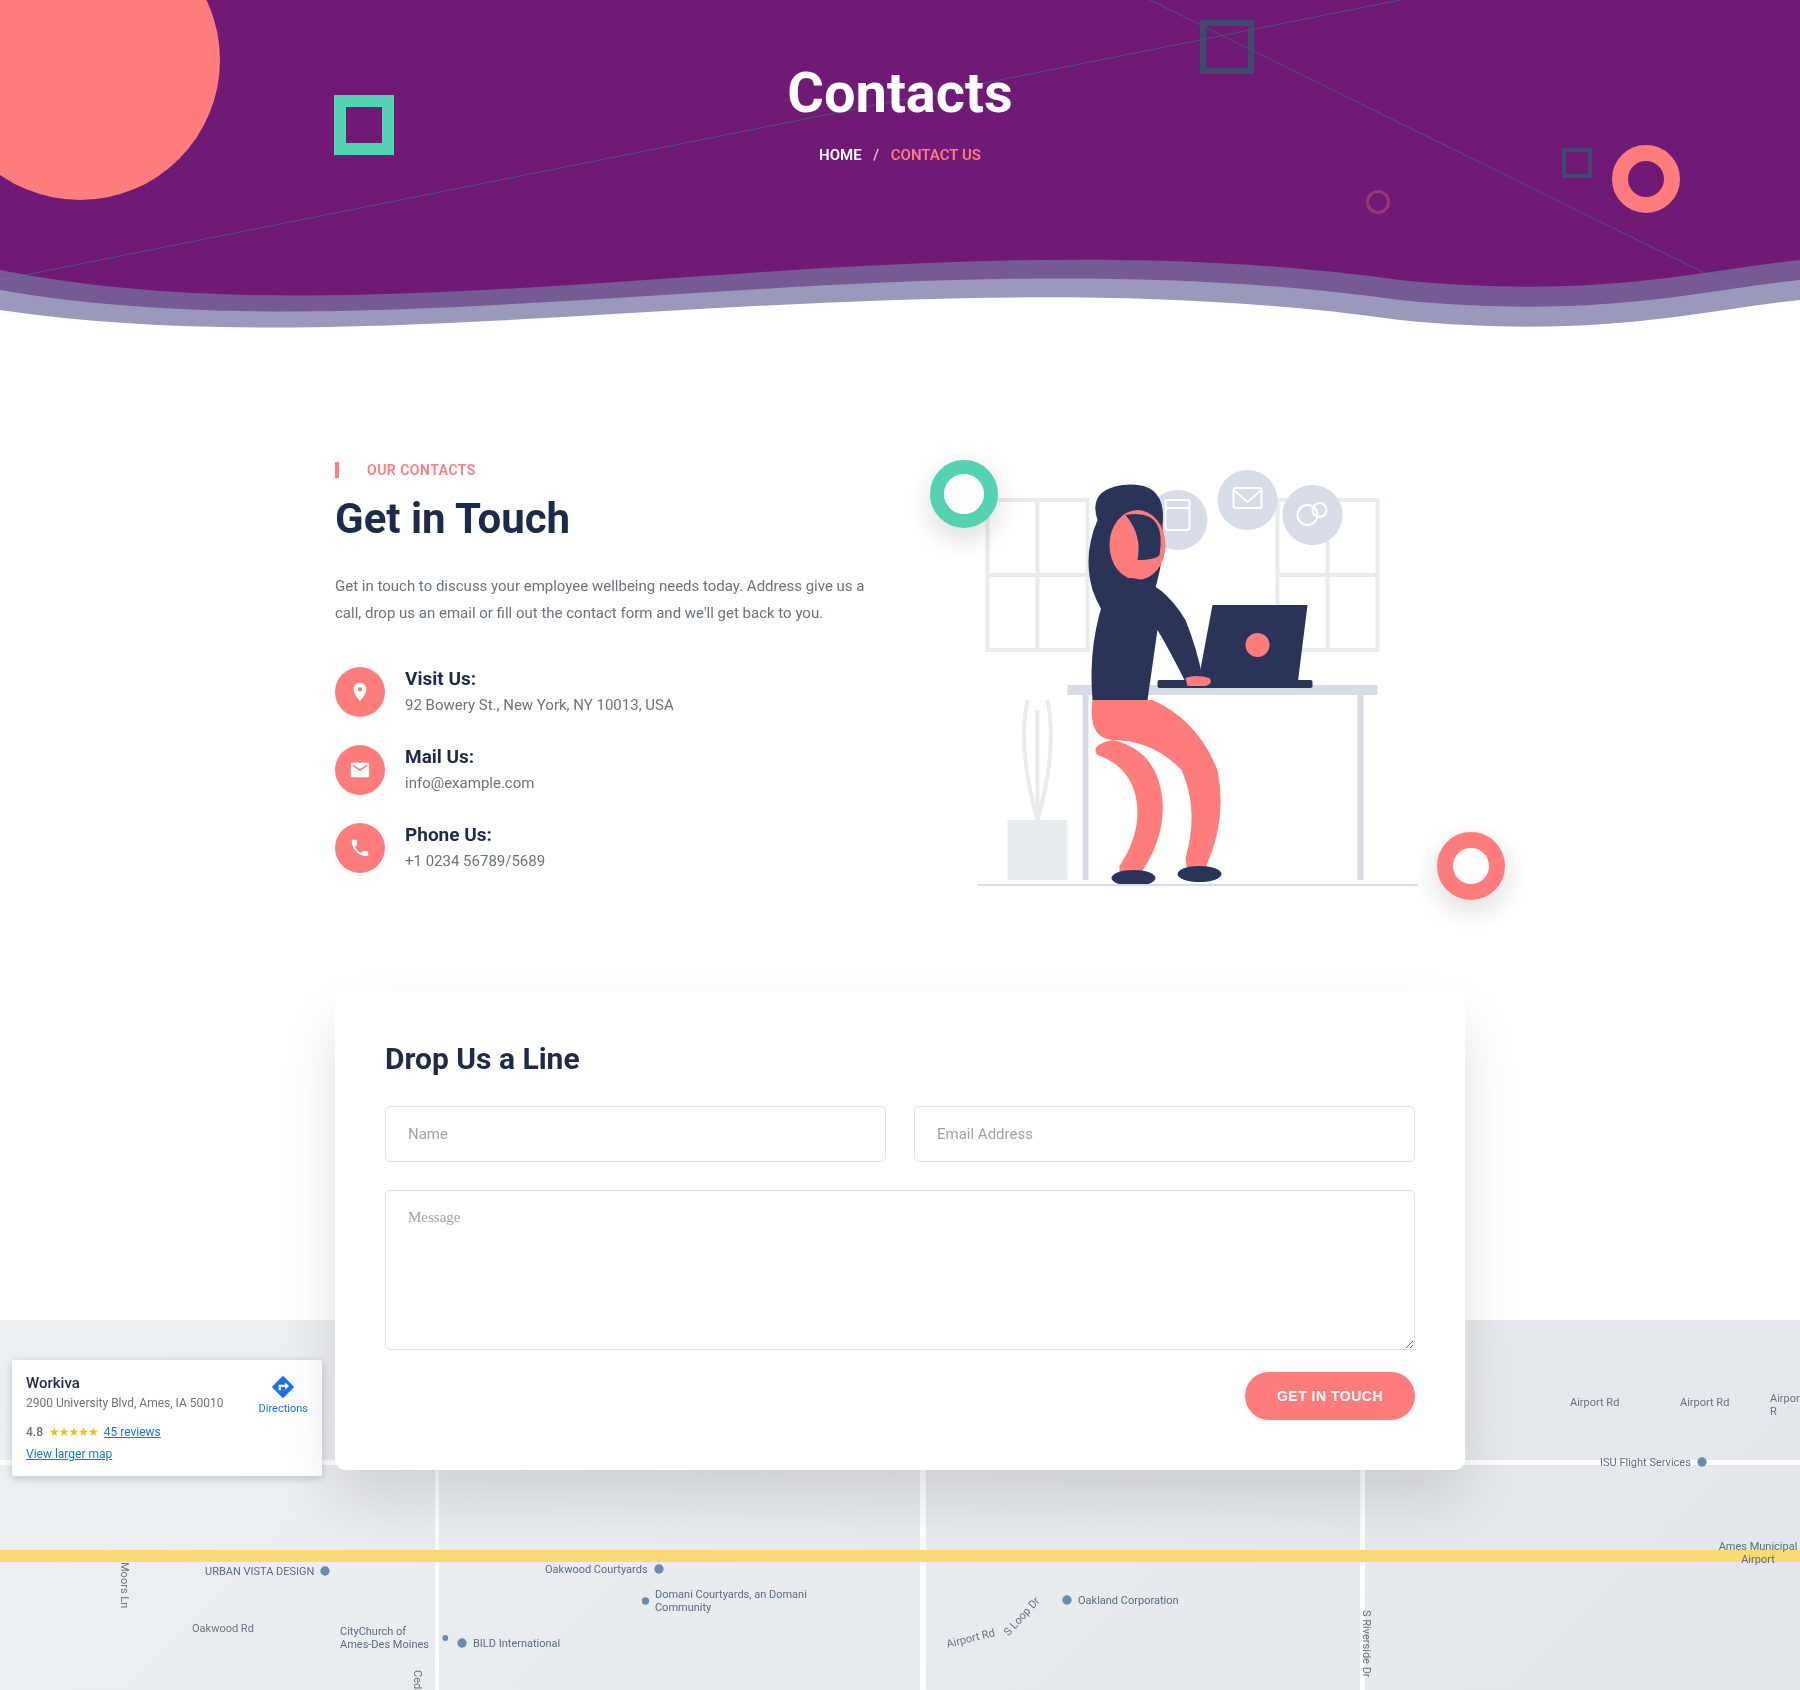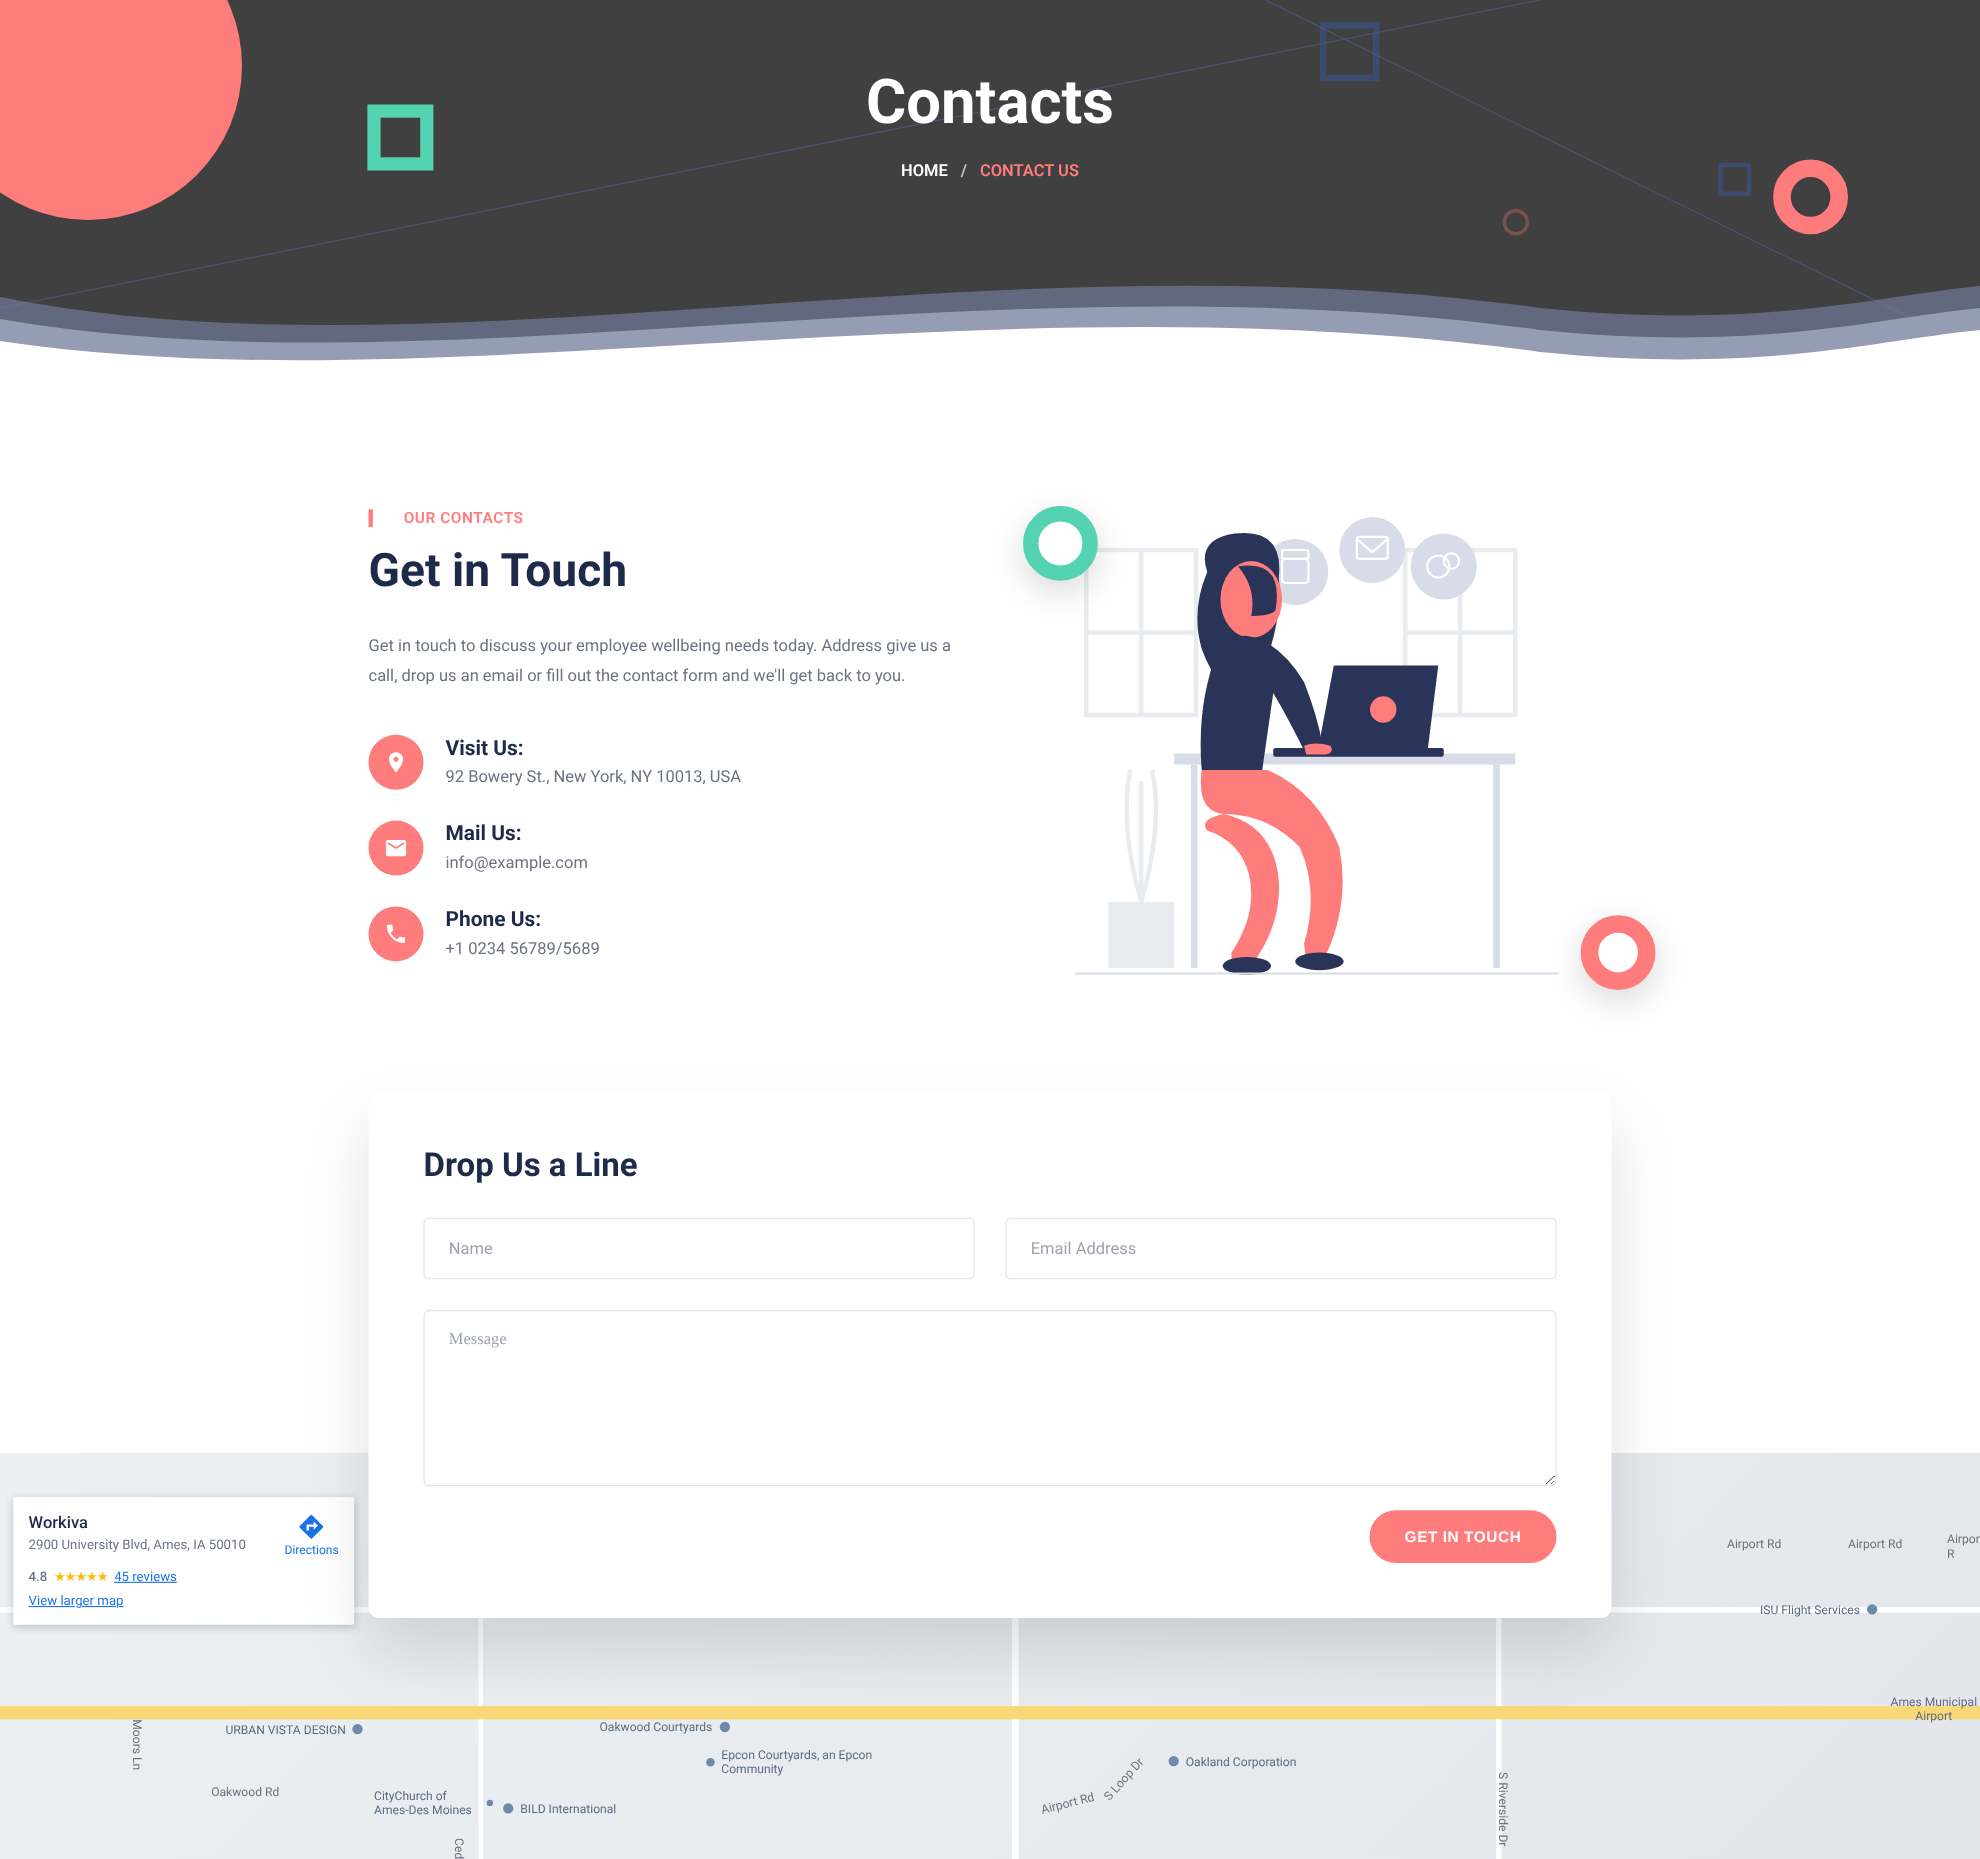--- a/index.html
+++ b/index.html
@@ -1,17 +1,17 @@
 <!DOCTYPE html>
 <html><head>
 <meta charset="utf-8">
 <style>
 *{margin:0;padding:0;box-sizing:border-box}
 body{font-family:-apple-system,BlinkMacSystemFont,'Segoe UI',Roboto,sans-serif;color:#1e2a4a;width:1800px;background:#fff}
-.hero{position:relative;height:340px;background:#404040;overflow:hidden}
+.hero{position:relative;height:340px;background:#701a75;overflow:hidden}
 .hero-deco1{position:absolute;top:-80px;left:-60px;width:280px;height:280px;border-radius:50%;background:#ff7c7c}
 .hero-deco2{position:absolute;top:95px;left:334px;width:60px;height:60px;border:12px solid #54d3b3}
 .hero-deco3{position:absolute;top:20px;left:1200px;width:54px;height:54px;border:6px solid #3d4b6e}
 .hero-deco4{position:absolute;top:148px;left:1562px;width:30px;height:30px;border:4px solid #3d4b6e}
 .hero-deco5{position:absolute;top:145px;left:1612px;width:68px;height:68px;border-radius:50%;border:16px solid #ff7c7c}
 .hero-deco6{position:absolute;top:190px;left:1366px;width:24px;height:24px;border-radius:50%;border:3px solid rgba(255,124,124,0.3)}
 .hero-line{position:absolute;top:0;left:0;width:100%;height:100%;pointer-events:none}
 .hero-content{position:relative;z-index:2;text-align:center;padding-top:60px}
 .hero-title{font-size:56px;font-weight:700;color:#fff;margin-bottom:20px}
 .breadcrumb{font-size:15px;font-weight:600;color:#fff}
@@ -248,21 +248,21 @@
   <div class="map-poi" style="top:242px;left:545px">
       <span>Oakwood Courtyards</span>
       <svg viewBox="0 0 24 24">
         <circle cx="12" cy="12" r="8"></circle>
       </svg>
     </div>
   <div class="map-poi" style="top:268px;left:640px;width:180px">
       <svg viewBox="0 0 24 24">
         <circle cx="12" cy="12" r="8"></circle>
       </svg>
-      <span>Epcon Courtyards, an Epcon Community</span>
+      <span>Domani Courtyards, an Domani Community</span>
     </div>
   <div class="map-poi" style="top:316px;left:455px">
       <svg viewBox="0 0 24 24">
         <circle cx="12" cy="12" r="8"></circle>
       </svg>
       <span>BILD International</span>
     </div>
   <div class="map-poi" style="top:305px;left:340px;width:110px">
       <span>CityChurch of Ames-Des Moines</span>
       <svg viewBox="0 0 24 24">

